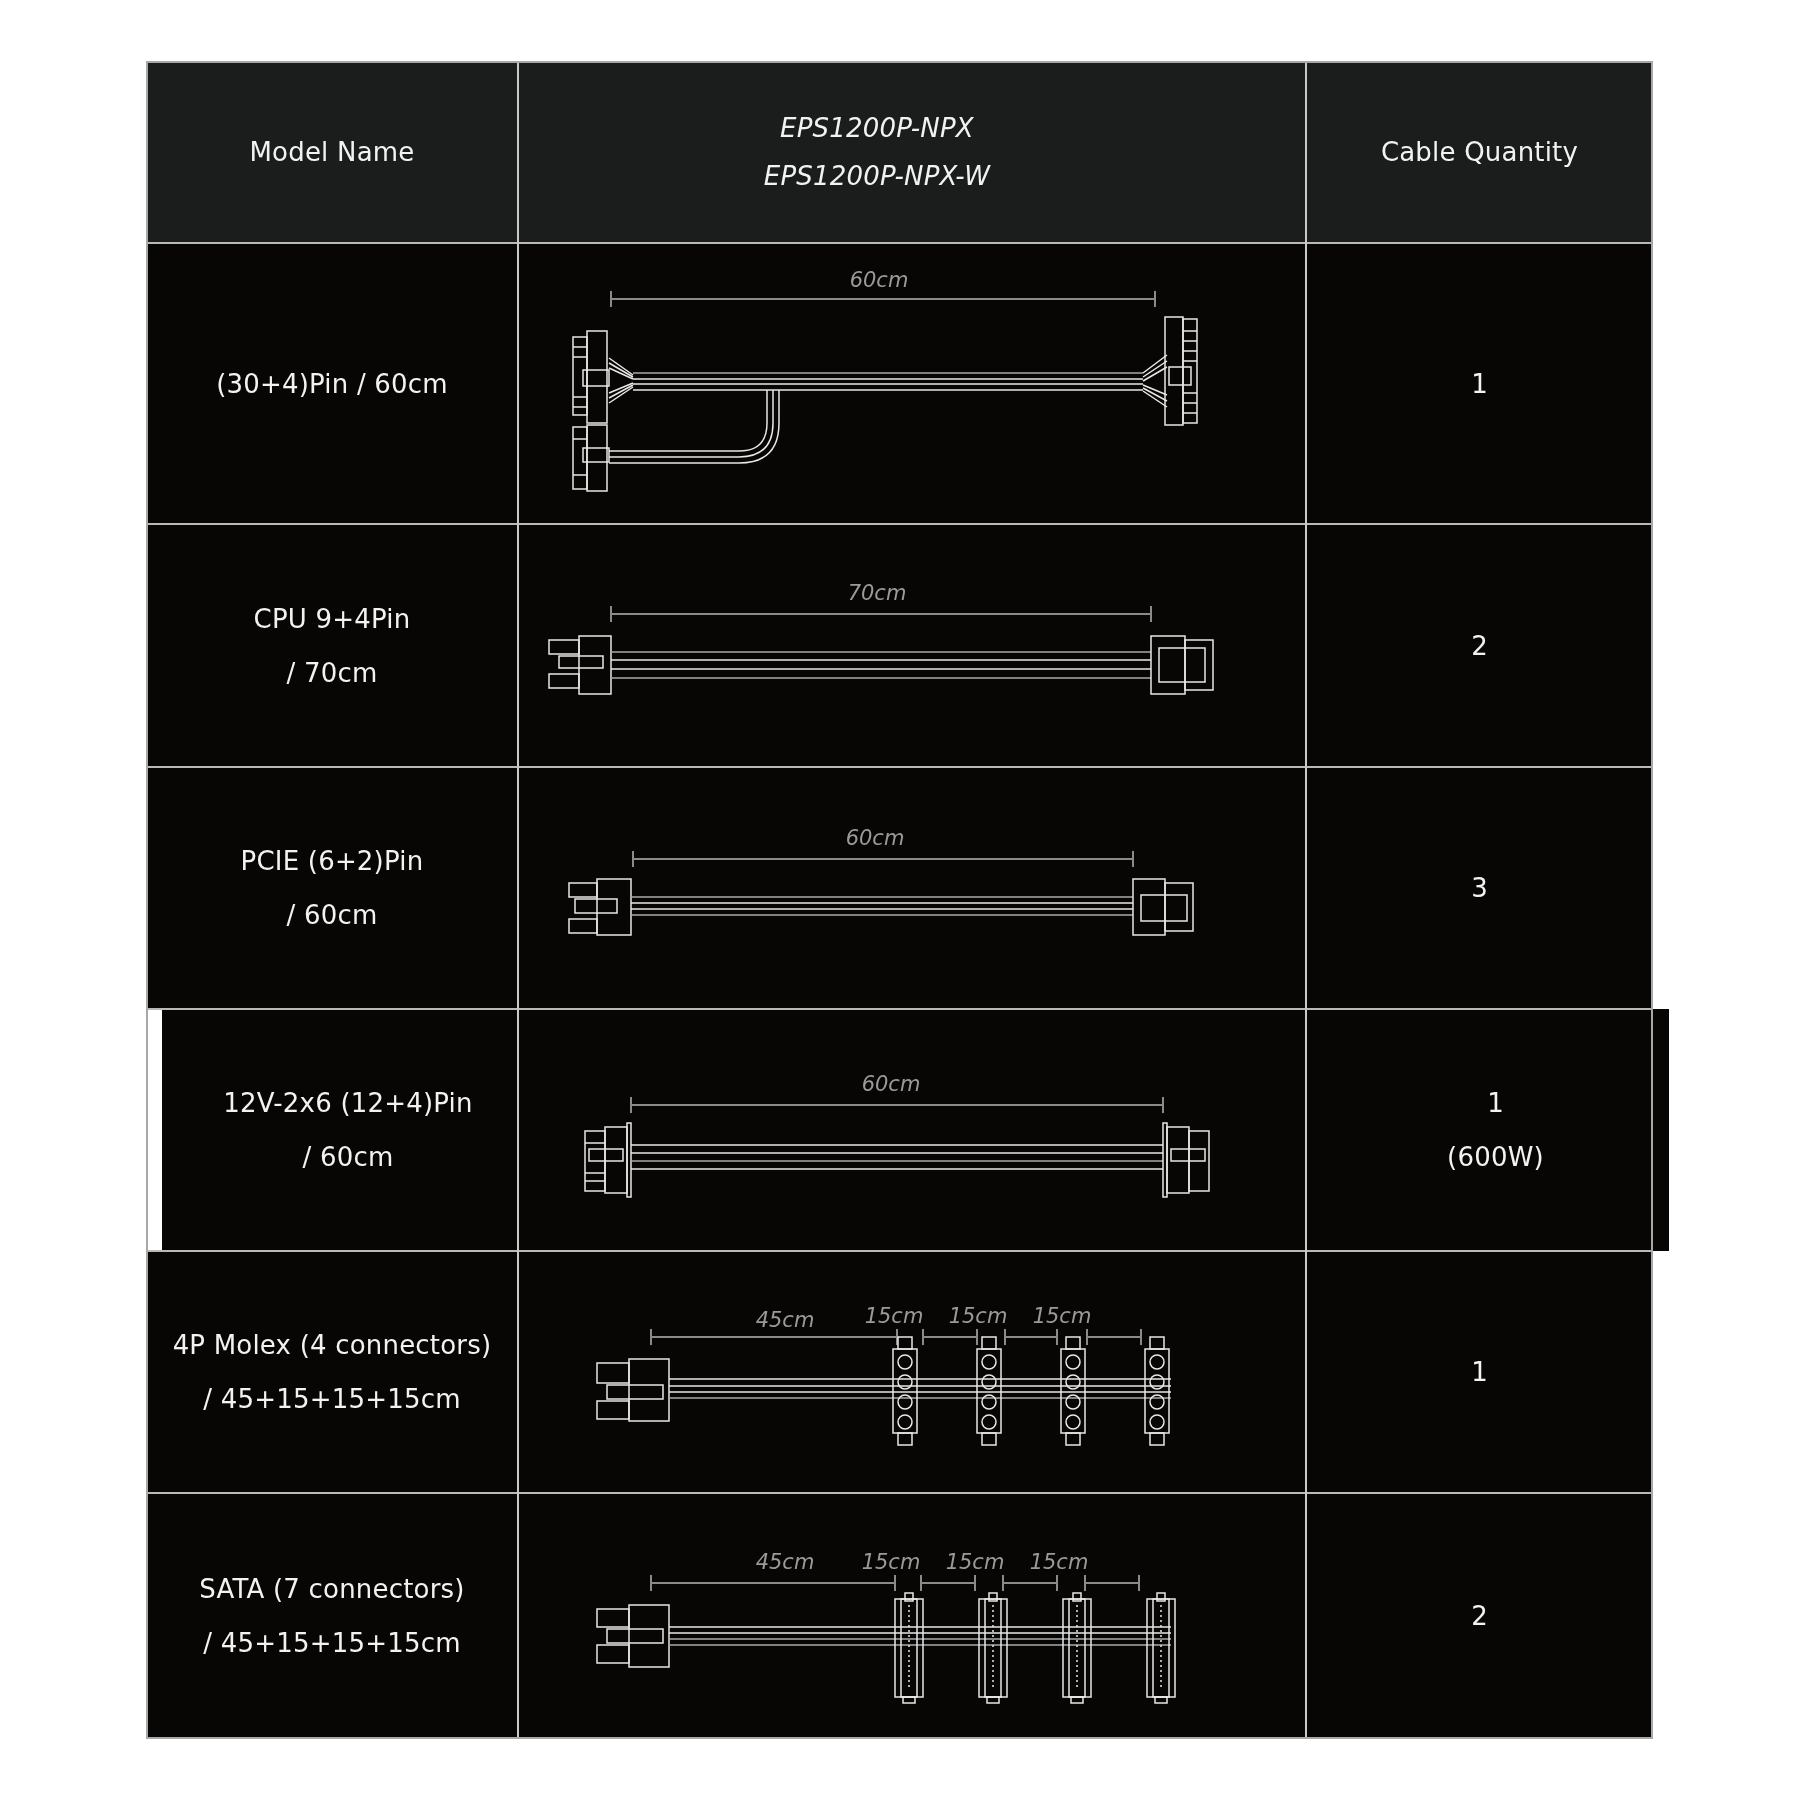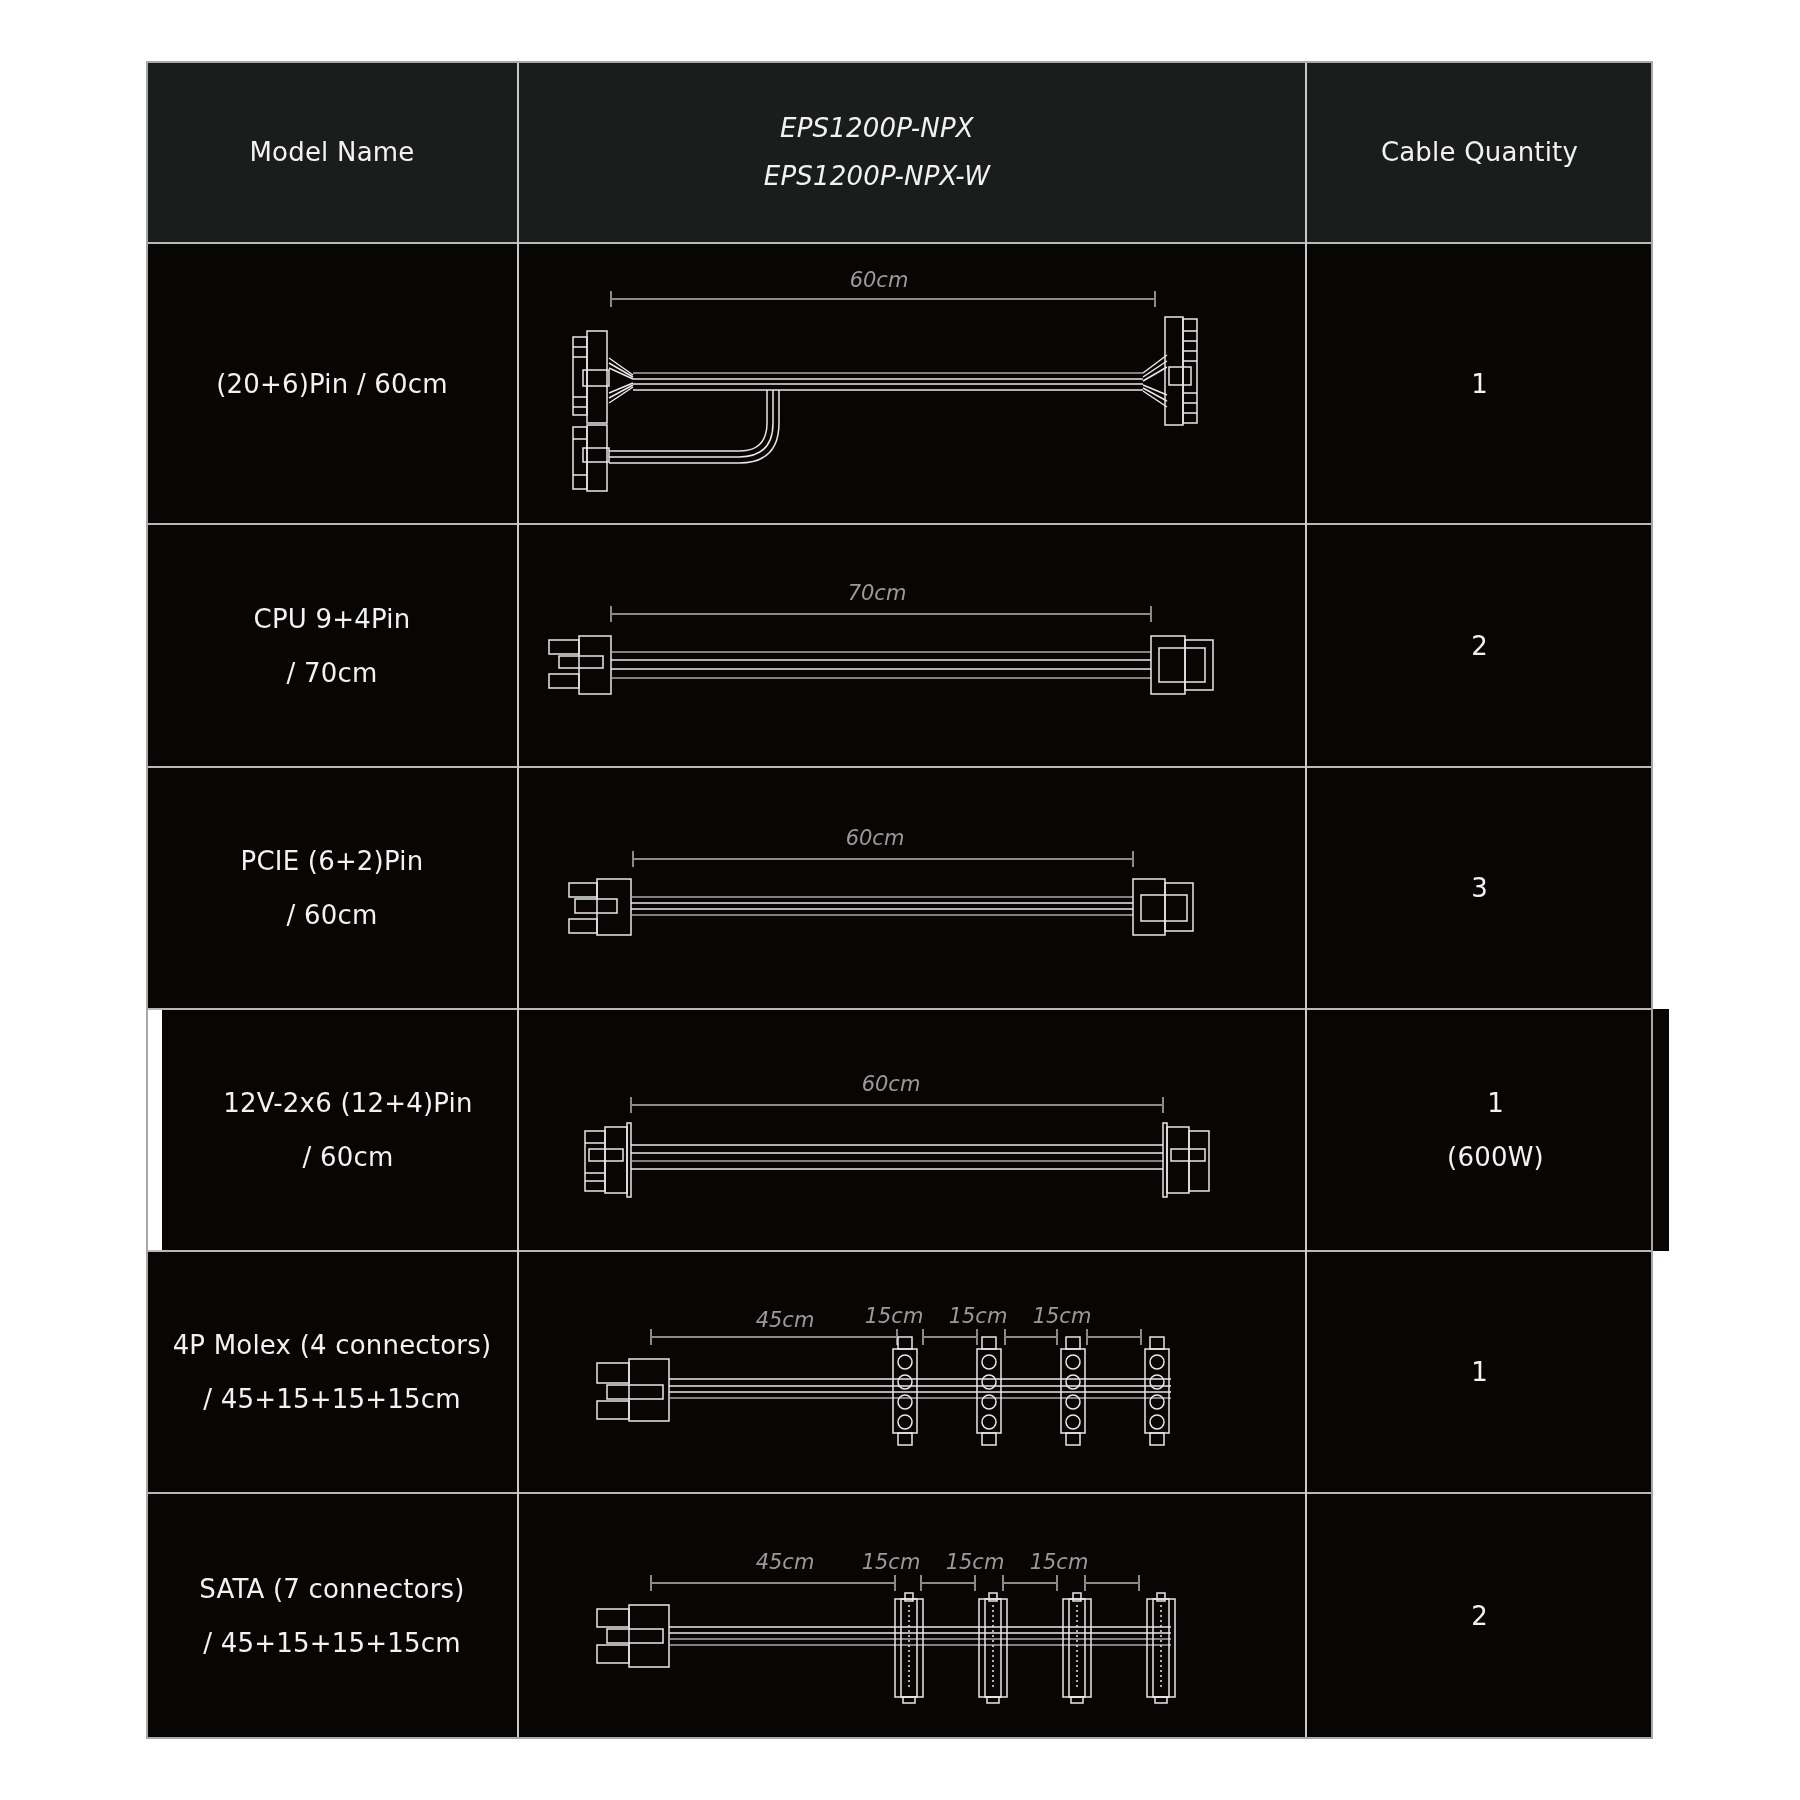--- a/index.html
+++ b/index.html
@@ -32,21 +32,21 @@
       <span class="txt" style="line-height:48px;">EPS1200P-NPX</span>
       <span class="txt" style="line-height:48px;">EPS1200P-NPX-W</span>
     </div>
     <div class="cell c3">
       <span class="txt">Cable Quantity</span>
     </div>
   </div>
 
   <div class="row body" style="top:182px;height:281px;">
     <div class="cell c1">
-      <span class="txt">(20+6)Pin / 60cm</span>
+      <span class="txt">(30+4)Pin / 60cm</span>
     </div>
     <div class="cell c2">
       <svg width="788" height="281" viewBox="0 0 788 281" fill="none" stroke="#e8e8e8" stroke-width="1.5">
         <text class="dimtxt" x="396" y="44" text-anchor="middle" stroke="none">60cm</text>
         <g stroke="#8a8a8a" stroke-width="2">
             <line x1="128" y1="56" x2="672" y2="56"></line>
             <line x1="128" y1="48" x2="672" y2="48" stroke="none"></line>
             <line x1="128" y1="48" x2="128" y2="64"></line>
             <line x1="672" y1="48" x2="672" y2="64"></line>
           </g>

